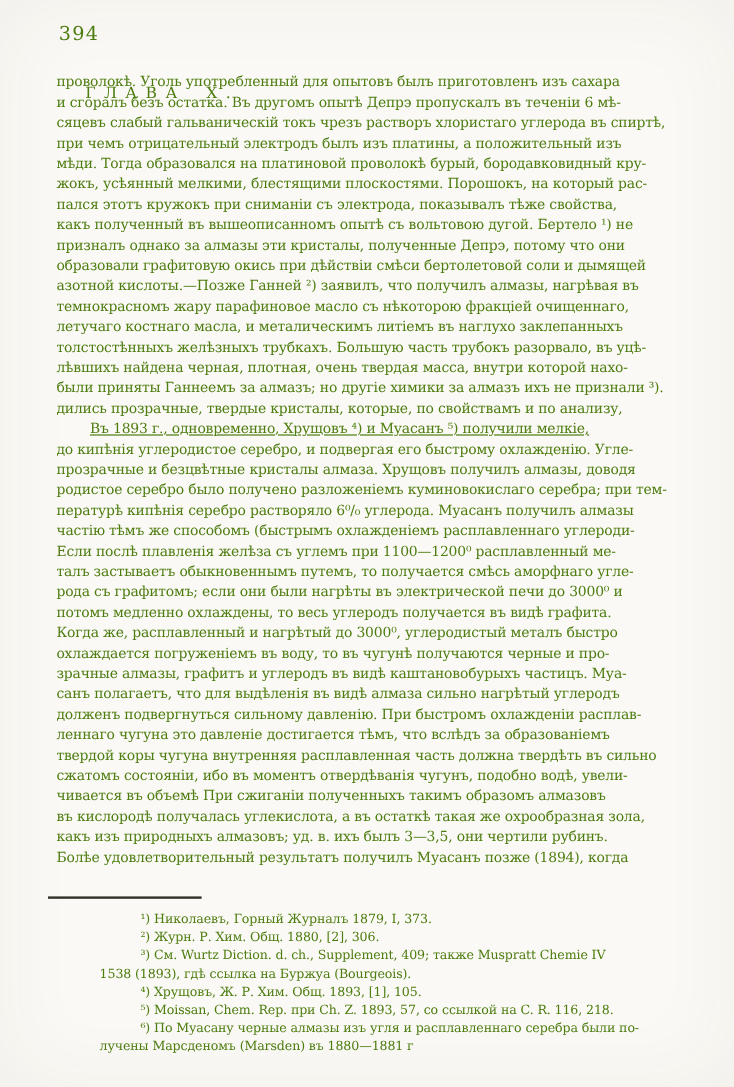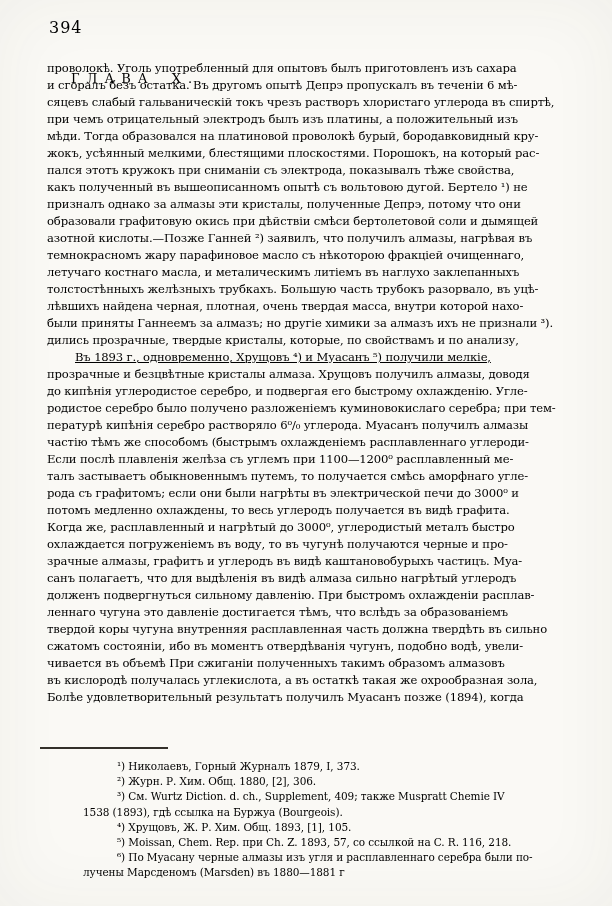--- a/index.html
+++ b/index.html
@@ -7,21 +7,21 @@
     padding: 0;
     background: #faf9f5;
   }
   .sheet {
     position: relative;
     width: 612px;
     height: 906px;
     background: #faf9f5;
     box-shadow: inset 0 0 70px rgba(60,50,30,0.05);
     font-family: "DejaVu Serif", "Liberation Serif", serif;
-    color: #000000;
+    color: #4d7c0f;
     overflow: hidden;
   }
   .page-number {
     position: absolute;
     top: 19px;
     left: 49px;
     font-size: 16px;
     line-height: 18px;
     letter-spacing: 1px;
   }
@@ -103,39 +103,40 @@
         <div class="b-line">азотной кислоты.—Позже Ганней ²) заявилъ, что получилъ алмазы, нагрѣвая въ</div>
         <div class="b-line">темнокрасномъ жару парафиновое масло съ нѣкоторою фракціей очищеннаго,</div>
         <div class="b-line">летучаго костнаго масла, и металическимъ литіемъ въ наглухо заклепанныхъ</div>
         <div class="b-line">толстостѣнныхъ желѣзныхъ трубкахъ. Большую часть трубокъ разорвало, въ уцѣ-</div>
         <div class="b-line">лѣвшихъ найдена черная, плотная, очень твердая масса, внутри которой нахо-</div>
         <div class="b-line">были приняты Ганнеемъ за алмазъ; но другіе химики за алмазъ ихъ не признали ³).</div>
         <div class="b-line">дились прозрачные, твердые кристалы, которые, по свойствамъ и по анализу,</div>
       </div>
     <div class="para2">
         <div class="b-line">Въ 1893 г., одновременно, Хрущовъ ⁴) и Муасанъ ⁵) получили мелкіе,</div>
+        <div class="b-line">до кипѣнія углеродистое серебро, и подвергая его быстрому охлажденію. Угле-</div>
         <div class="b-line">прозрачные и безцвѣтные кристалы алмаза. Хрущовъ получилъ алмазы, доводя</div>
-        <div class="b-line">до кипѣнія углеродистое серебро, и подвергая его быстрому охлажденію. Угле-</div>
         <div class="b-line">родистое серебро было получено разложеніемъ куминовокислаго серебра; при тем-</div>
         <div class="b-line">пературѣ кипѣнія серебро растворяло 6⁰/₀ углерода. Муасанъ получилъ алмазы</div>
         <div class="b-line">частію тѣмъ же способомъ (быстрымъ охлажденіемъ расплавленнаго углероди-</div>
         <div class="b-line">Если послѣ плавленія желѣза съ углемъ при 1100—1200⁰ расплавленный ме-</div>
         <div class="b-line">талъ застываетъ обыкновеннымъ путемъ, то получается смѣсь аморфнаго угле-</div>
         <div class="b-line">рода съ графитомъ; если они были нагрѣты въ электрической печи до 3000⁰ и</div>
         <div class="b-line">потомъ медленно охлаждены, то весь углеродъ получается въ видѣ графита.</div>
         <div class="b-line">Когда же, расплавленный и нагрѣтый до 3000⁰, углеродистый металъ быстро</div>
         <div class="b-line">охлаждается погруженіемъ въ воду, то въ чугунѣ получаются черные и про-</div>
         <div class="b-line">зрачные алмазы, графитъ и углеродъ въ видѣ каштановобурыхъ частицъ. Муа-</div>
         <div class="b-line">санъ полагаетъ, что для выдѣленія въ видѣ алмаза сильно нагрѣтый углеродъ</div>
         <div class="b-line">долженъ подвергнуться сильному давленію. При быстромъ охлажденіи расплав-</div>
         <div class="b-line">леннаго чугуна это давленіе достигается тѣмъ, что вслѣдъ за образованіемъ</div>
         <div class="b-line">твердой коры чугуна внутренняя расплавленная часть должна твердѣть въ сильно</div>
         <div class="b-line">сжатомъ состояніи, ибо въ моментъ отвердѣванія чугунъ, подобно водѣ, увели-</div>
         <div class="b-line">чивается въ объемѣ При сжиганіи полученныхъ такимъ образомъ алмазовъ</div>
         <div class="b-line">въ кислородѣ получалась углекислота, а въ остаткѣ такая же охрообразная зола,</div>
+        <div class="b-line">какъ изъ природныхъ алмазовъ; уд. в. ихъ былъ 3—3,5, они чертили рубинъ.</div>
         <div class="b-line">Болѣе удовлетворительный результатъ получилъ Муасанъ позже (1894), когда</div>
       </div>
   </div>
 
   <div class="fn-sep"></div>
 
   <div class="footnotes">
       <div class="fn-line">¹) Николаевъ, Горный Журналъ 1879, I, 373.</div>
       <div class="fn-line">²) Журн. Р. Хим. Общ. 1880, [2], 306.</div>
       <div class="fn-line j">³) См. Wurtz Diction. d. ch., Supplement, 409; также Muspratt Chemie IV</div>

